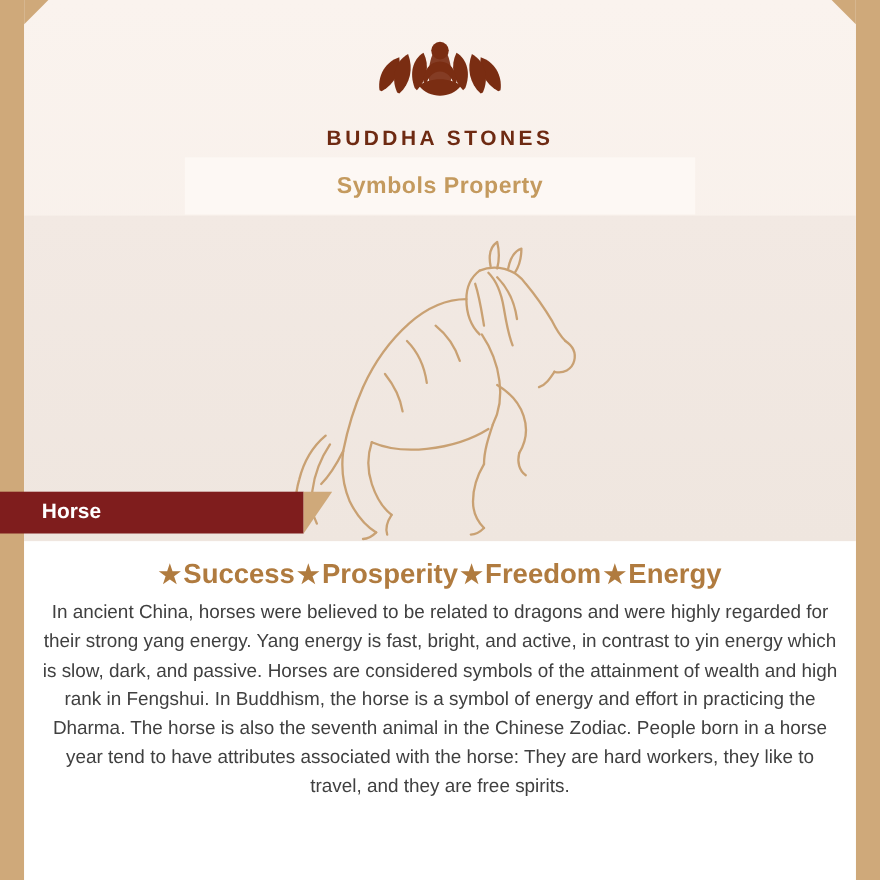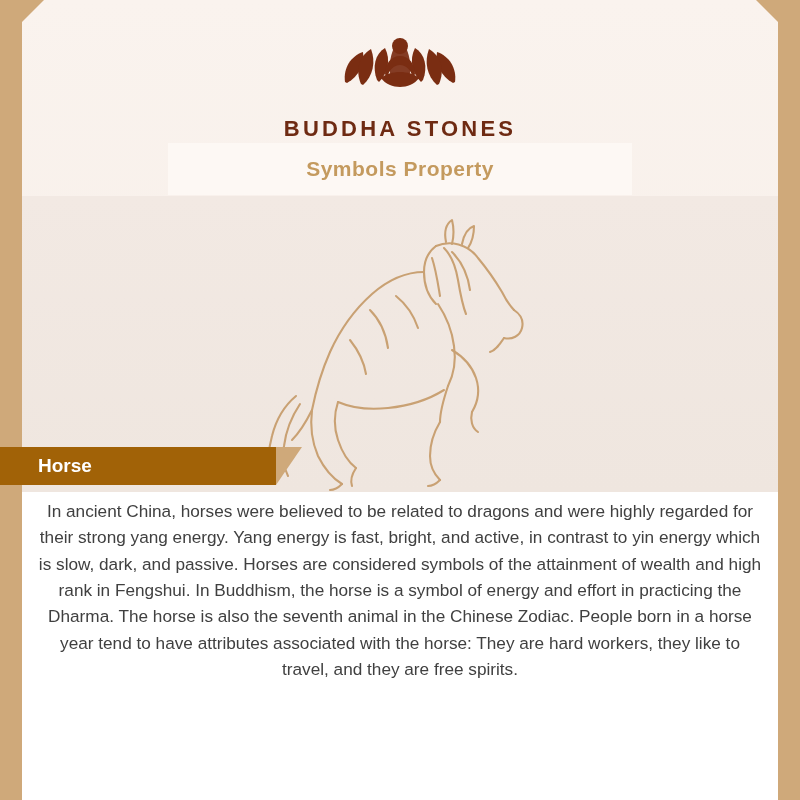--- a/index.html
+++ b/index.html
@@ -63,21 +63,21 @@
     position: absolute;
     left: 0; right: 0; top: 18px;
     text-align: center;
   }
   .lotus-logo {
     display: block;
     margin: 0 auto;
   }
   .brand-name {
     margin-top: 6px;
-    font-size: 22px;
+    font-size: 19px;
     letter-spacing: 3.2px;
     font-weight: bold;
     color: #6e2a12;
     font-family: "Liberation Sans", sans-serif;
   }
 
   
   .title-plate {
     position: absolute;
     left: 168px;
@@ -113,21 +113,21 @@
     top: 4px;
   }
 
   
   .ribbon {
     position: absolute;
     left: 0;
     top: 447px;
     height: 38px;
     width: 276px;
-    background: #a16207;
+    background: #7f1d1d;
     display: flex;
     align-items: center;
   }
   .ribbon-inner {
     padding-left: 38px;
     color: #ffffff;
     font-size: 19px;
     font-weight: bold;
     font-family: "Liberation Sans", sans-serif;
   }
@@ -261,16 +261,19 @@
       </g>
     </svg>
   </div>
 
   <div class="ribbon">
     <div class="ribbon-inner">Horse</div>
   </div>
   <div class="ribbon-tail"></div>
 
   <div class="text-panel">
+    <div class="keywords">
+      <span class="kw-star">★</span><span class="kw-word">Success</span><span class="kw-star">★</span><span class="kw-word">Prosperity</span><span class="kw-star">★</span><span class="kw-word">Freedom</span><span class="kw-star">★</span><span class="kw-word">Energy</span>
+    </div>
     <div class="body-text">In ancient China, horses were believed to be related to dragons and were highly regarded for their strong yang energy. Yang energy is fast, bright, and active, in contrast to yin energy which is slow, dark, and passive. Horses are considered symbols of the attainment of wealth and high rank in Fengshui. In Buddhism, the horse is a symbol of energy and effort in practicing the Dharma. The horse is also the seventh animal in the Chinese Zodiac. People born in a horse year tend to have attributes associated with the horse: They are hard workers, they like to travel, and they are free spirits.</div>
   </div>
 
 </div>
 
 </body></html>

